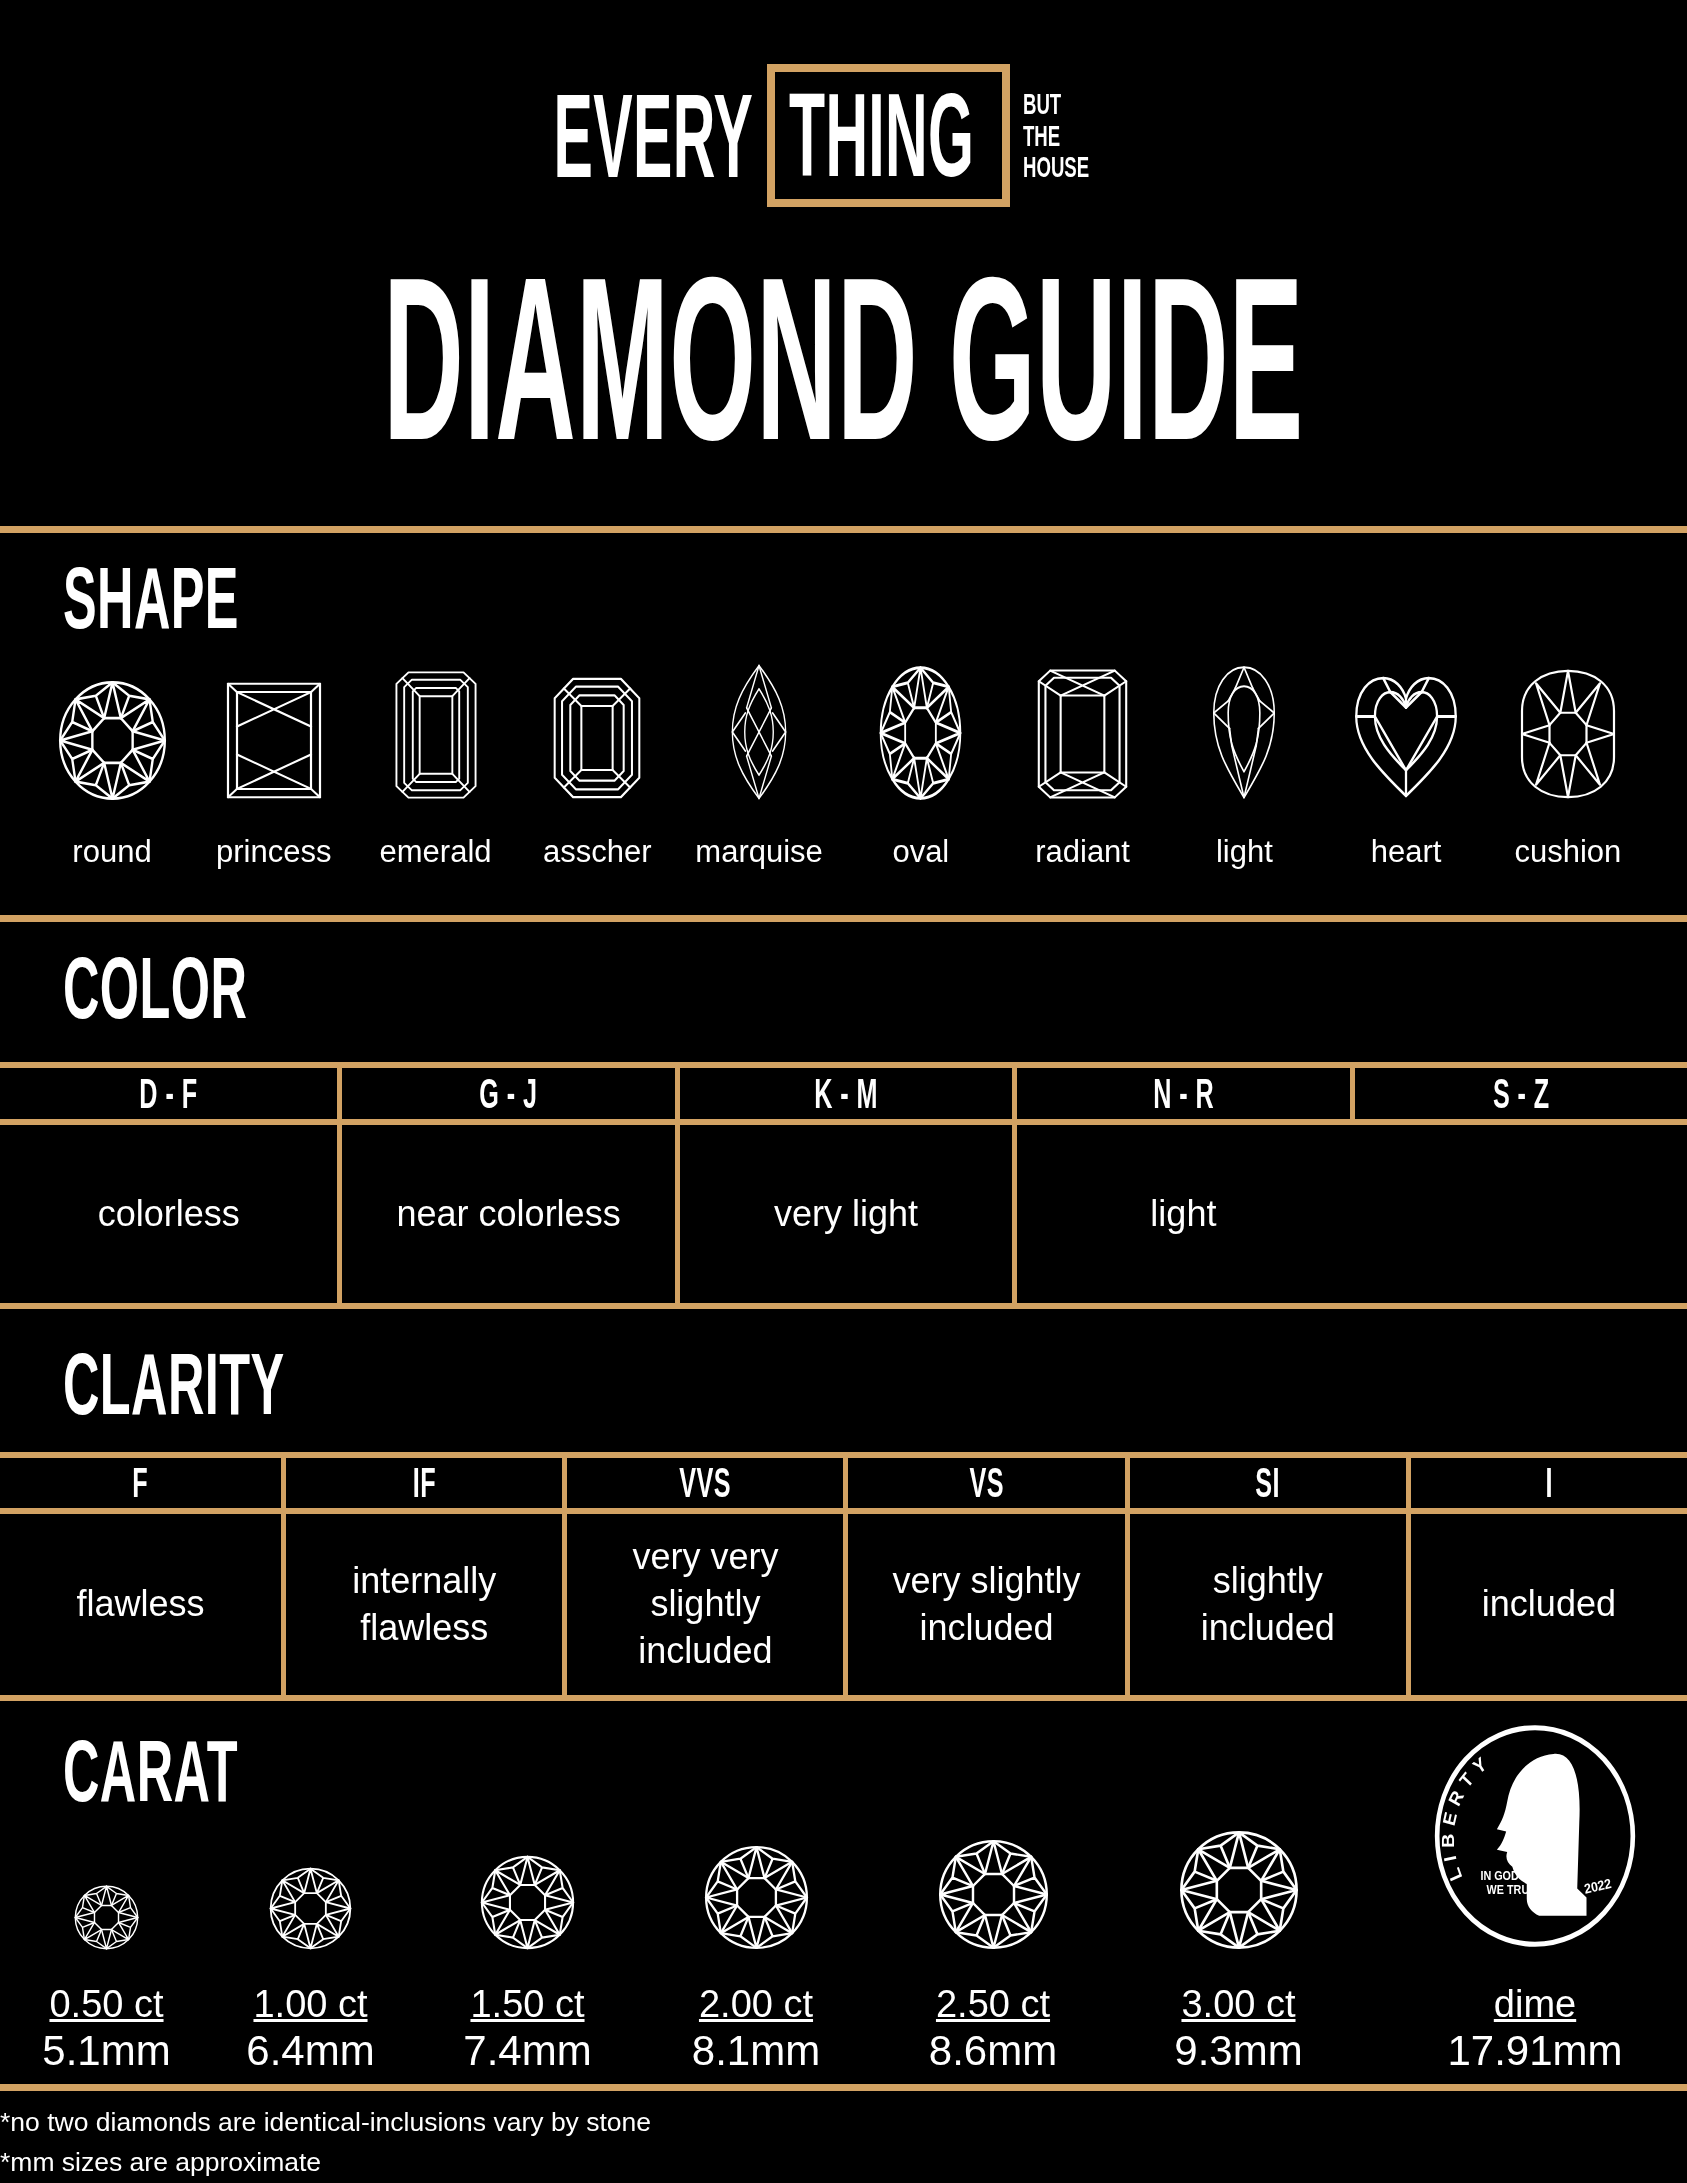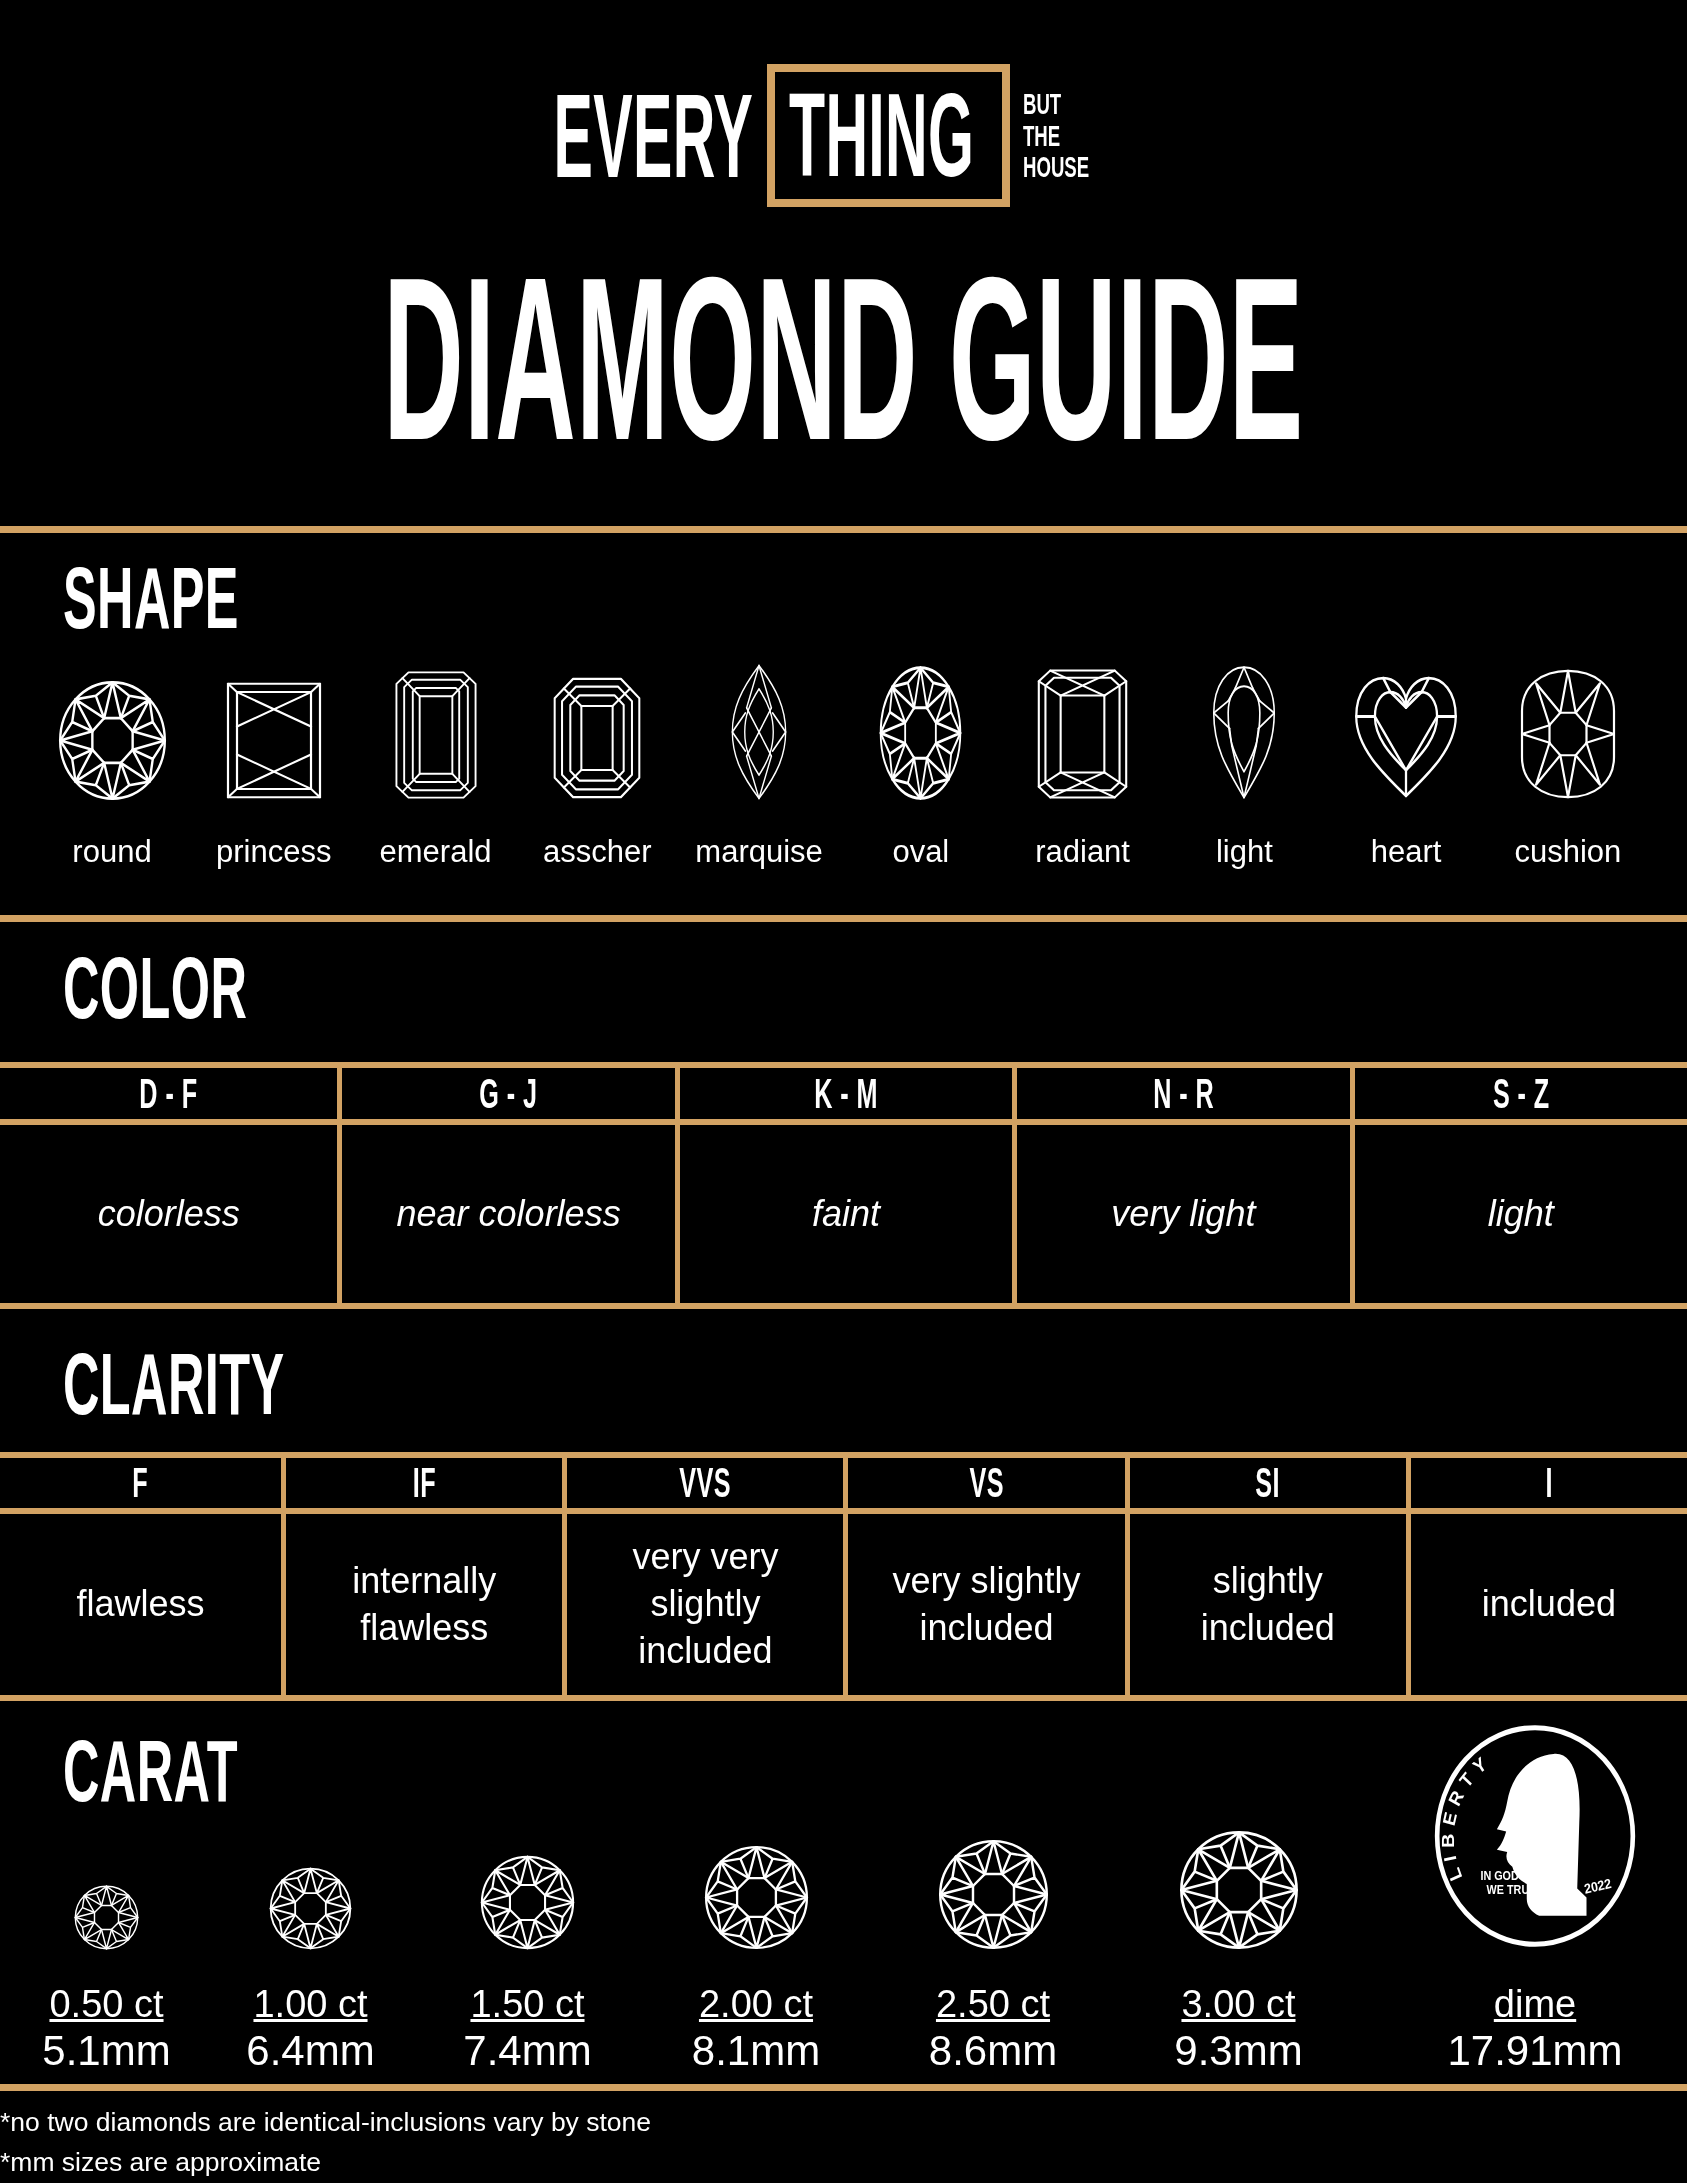--- a/index.html
+++ b/index.html
@@ -37,21 +37,21 @@
   .cols6{grid-template-columns:repeat(6,1fr);}
   .thead{border-top:6.6px solid var(--gold);border-bottom:6px solid var(--gold);}
   .tbody{border-bottom:6.6px solid var(--gold);}
   .cell{display:flex;flex-direction:column;align-items:center;justify-content:center;
         box-sizing:border-box;text-align:center;padding:0 16px;}
   .cell + .cell{border-left:5.3px solid var(--gold);}
   .th .cx{font-size:42px;transform:scaleX(.6);transform-origin:center;}
   .td{font-size:36px;line-height:1.3;font-weight:400;}
   #color-table{top:1062px;}
   #color-table .thead{height:63px;}
-  #color-table .tbody{height:184px;font-style:italic;}
+  #color-table .tbody{height:184px;}
   #clarity-table{top:1452px;}
   #clarity-table .thead{height:62px;}
   #clarity-table .tbody{height:187px;}
   
   .carat-row{position:absolute;top:1717px;left:0;right:0;height:358px;display:flex;
              justify-content:space-between;align-items:flex-end;padding:0 33px 0 60px;}
   .carat-item{display:flex;flex-direction:column;align-items:center;flex:0 0 auto;}
   .carat-item svg{display:block;}
   .carat-ct{margin-top:33px;font-size:38px;line-height:1.15;white-space:nowrap;text-decoration:underline;}
   .carat-mm{margin-top:0;font-size:42px;line-height:1.15;white-space:nowrap;}
@@ -234,21 +234,20 @@
       <div class="cell th">
           <span class="cx">N - R</span>
         </div>
       <div class="cell th">
           <span class="cx">S - Z</span>
         </div>
     </div>
     <div class="trow cols5 tbody">
       <div class="cell td">colorless</div>
       <div class="cell td">near colorless</div>
-      <div class="cell td">faint</div>
       <div class="cell td">very light</div>
       <div class="cell td">light</div>
     </div>
   </div>
 
   <div class="heading" style="top:1340px">
     <span class="cx">CLARITY</span>
   </div>
 
   <div class="gtable" id="clarity-table">

